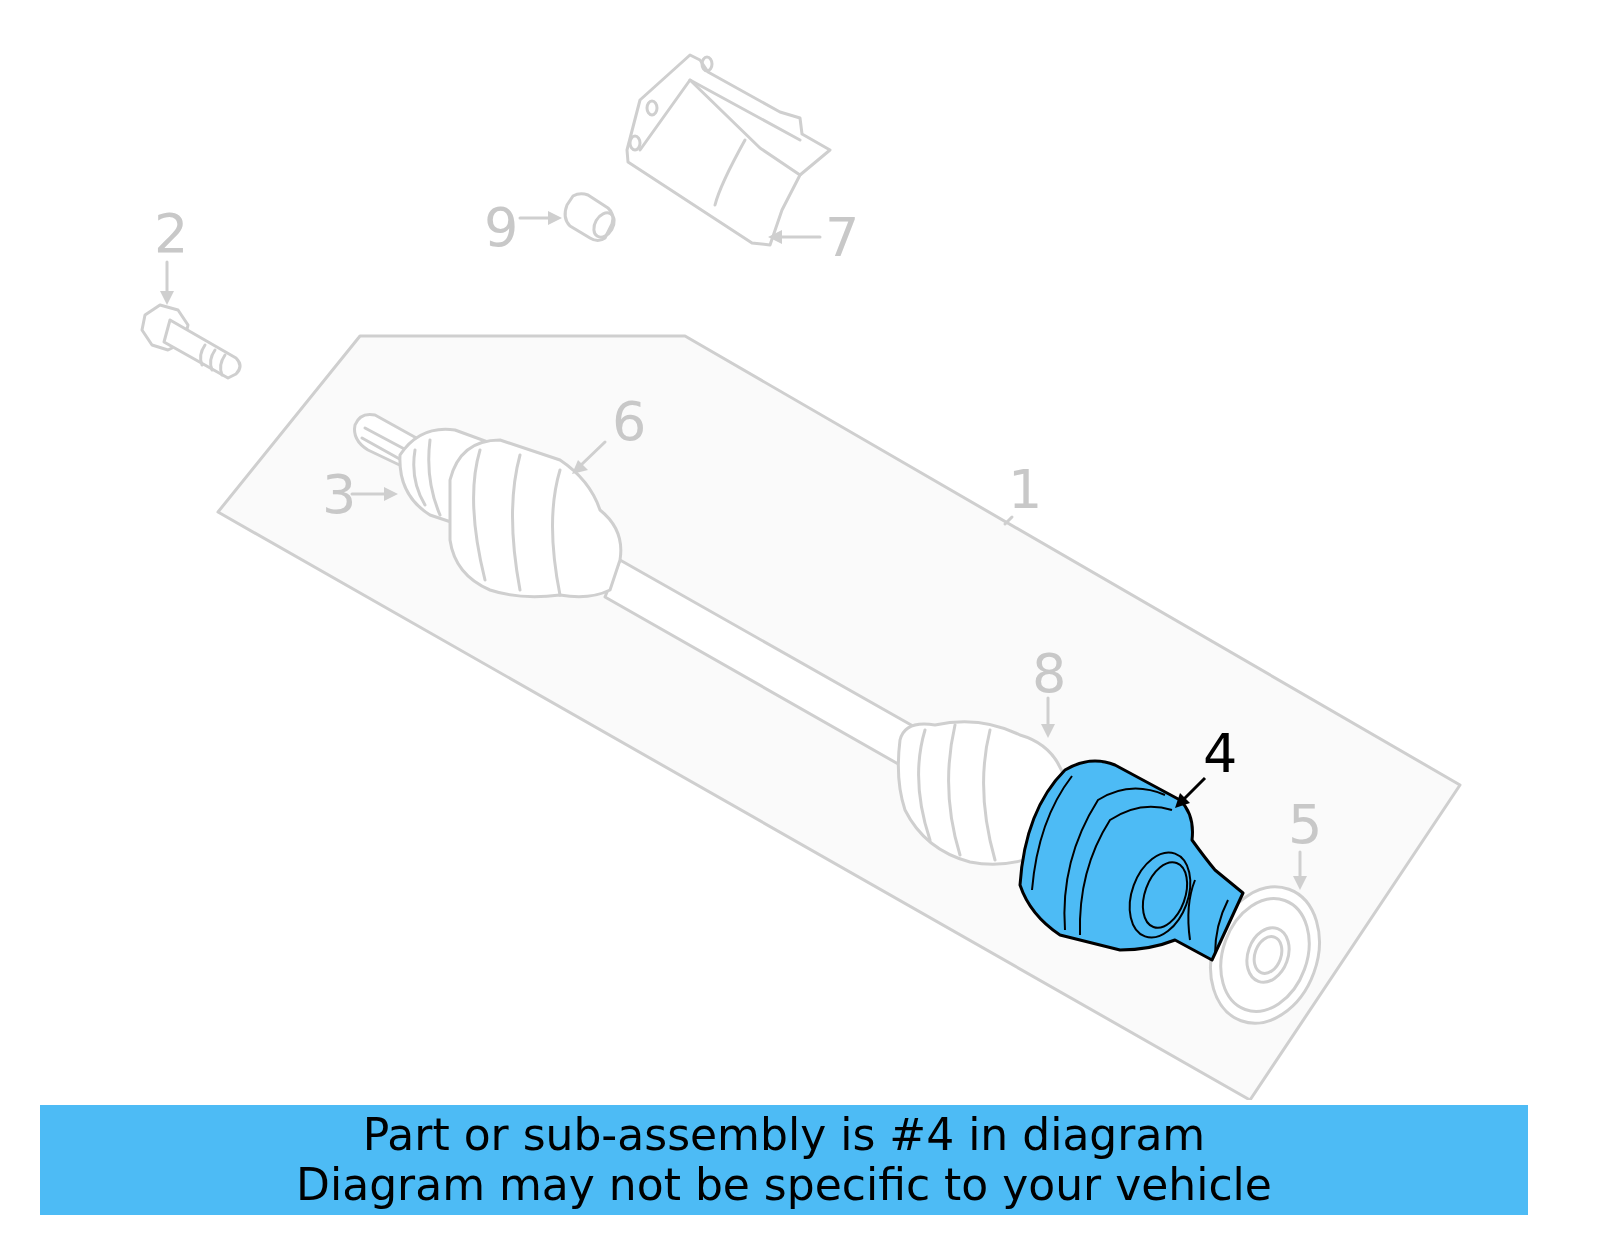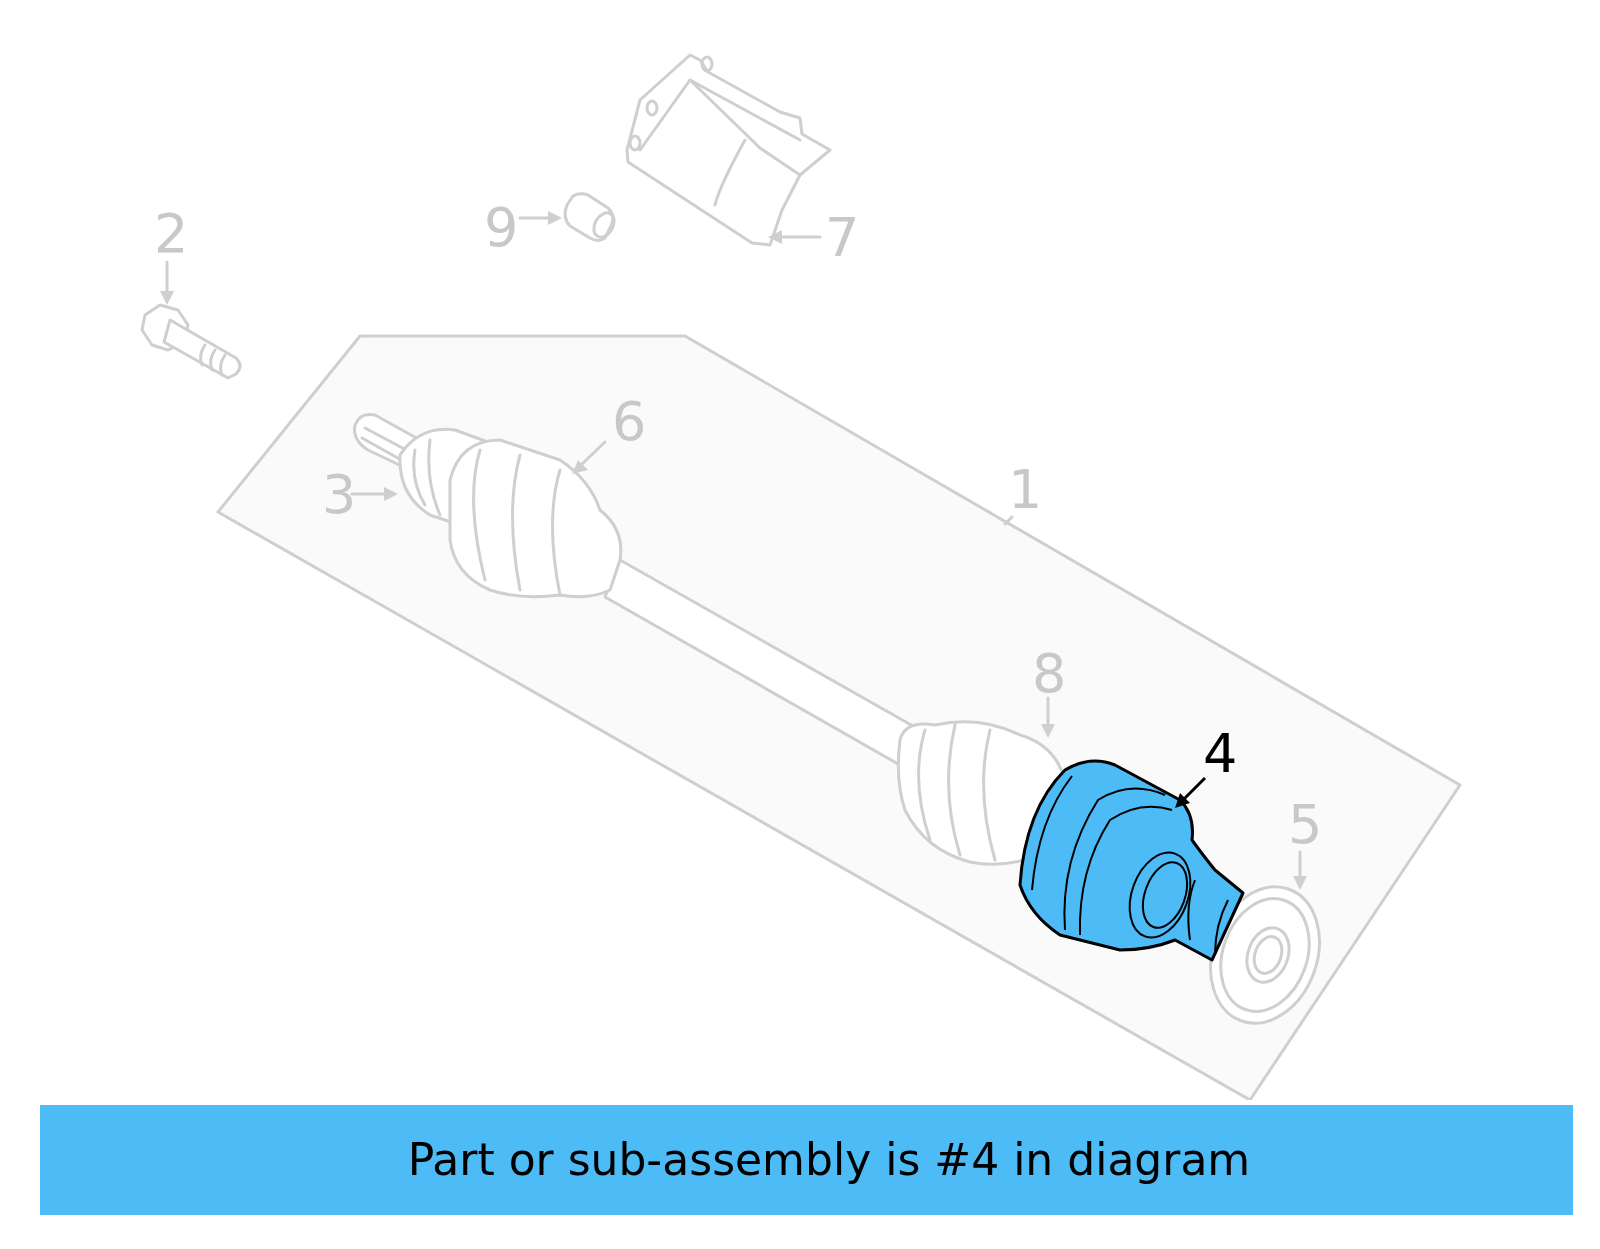--- a/index.html
+++ b/index.html
@@ -4,21 +4,21 @@
 <style>
   html, body { margin: 0; padding: 0; background: #ffffff; }
   body { width: 1600px; height: 1249px; position: relative; overflow: hidden; font-family: "DejaVu Sans", sans-serif; }
   #diagram { position: absolute; left: 0; top: 0; width: 1600px; height: 1100px; }
   .lbl { font-family: "DejaVu Sans", sans-serif; font-size: 54px; fill: #c8c8c8; }
   .lbl-hl { font-family: "DejaVu Sans", sans-serif; font-size: 54px; fill: #000000; }
   .g { fill: none; stroke: #cfcfcf; stroke-width: 3; stroke-linejoin: round; stroke-linecap: round; }
   .gf { fill: #ffffff; stroke: #cfcfcf; stroke-width: 3; stroke-linejoin: round; }
   .hl { fill: #4dbbf5; stroke: #000000; stroke-width: 3; stroke-linejoin: round; }
   .hlin { fill: none; stroke: #000000; stroke-width: 2; }
-  #banner { position: absolute; left: 40px; top: 1105px; width: 1488px; height: 110px; background: #4dbbf5; display: flex; flex-direction: column; align-items: center; justify-content: center; padding-left: 45px; }
+  #banner { position: absolute; left: 40px; top: 1105px; width: 1488px; height: 110px; background: #4dbbf5; display: flex; flex-direction: column; align-items: center; justify-content: center; }
   #banner span { display: block; font-size: 44px; line-height: 50px; color: #000000; font-family: "DejaVu Sans", sans-serif; white-space: nowrap; }
 </style>
 </head>
 <body>
 
 <svg id="diagram" viewBox="0 0 1600 1100" xmlns="http://www.w3.org/2000/svg">
 
   <g>
     <path class="g" d="M627 150 L640 100 L690 55 L700 60 L708 72 L780 112 L800 118 L802 134 L830 150 L800 175 L782 210 L770 245 L752 243 L628 162 Z"></path>
     <path class="g" d="M640 150 L690 80 L800 140"></path>
@@ -122,13 +122,14 @@
   </g>
   <g>
     <text class="lbl-hl" x="1203" y="772">4</text>
     <line x1="1205" y1="778" x2="1183" y2="800" stroke="#000" stroke-width="3"></line>
     <polygon points="1175,808 1180,793 1190,803" fill="#000"></polygon>
   </g>
 </svg>
 
 <div id="banner">
   <span>Part or sub-assembly is #4 in diagram</span>
+  <span>Diagram may not be specific to your vehicle</span>
 </div>
 
 </body></html>

